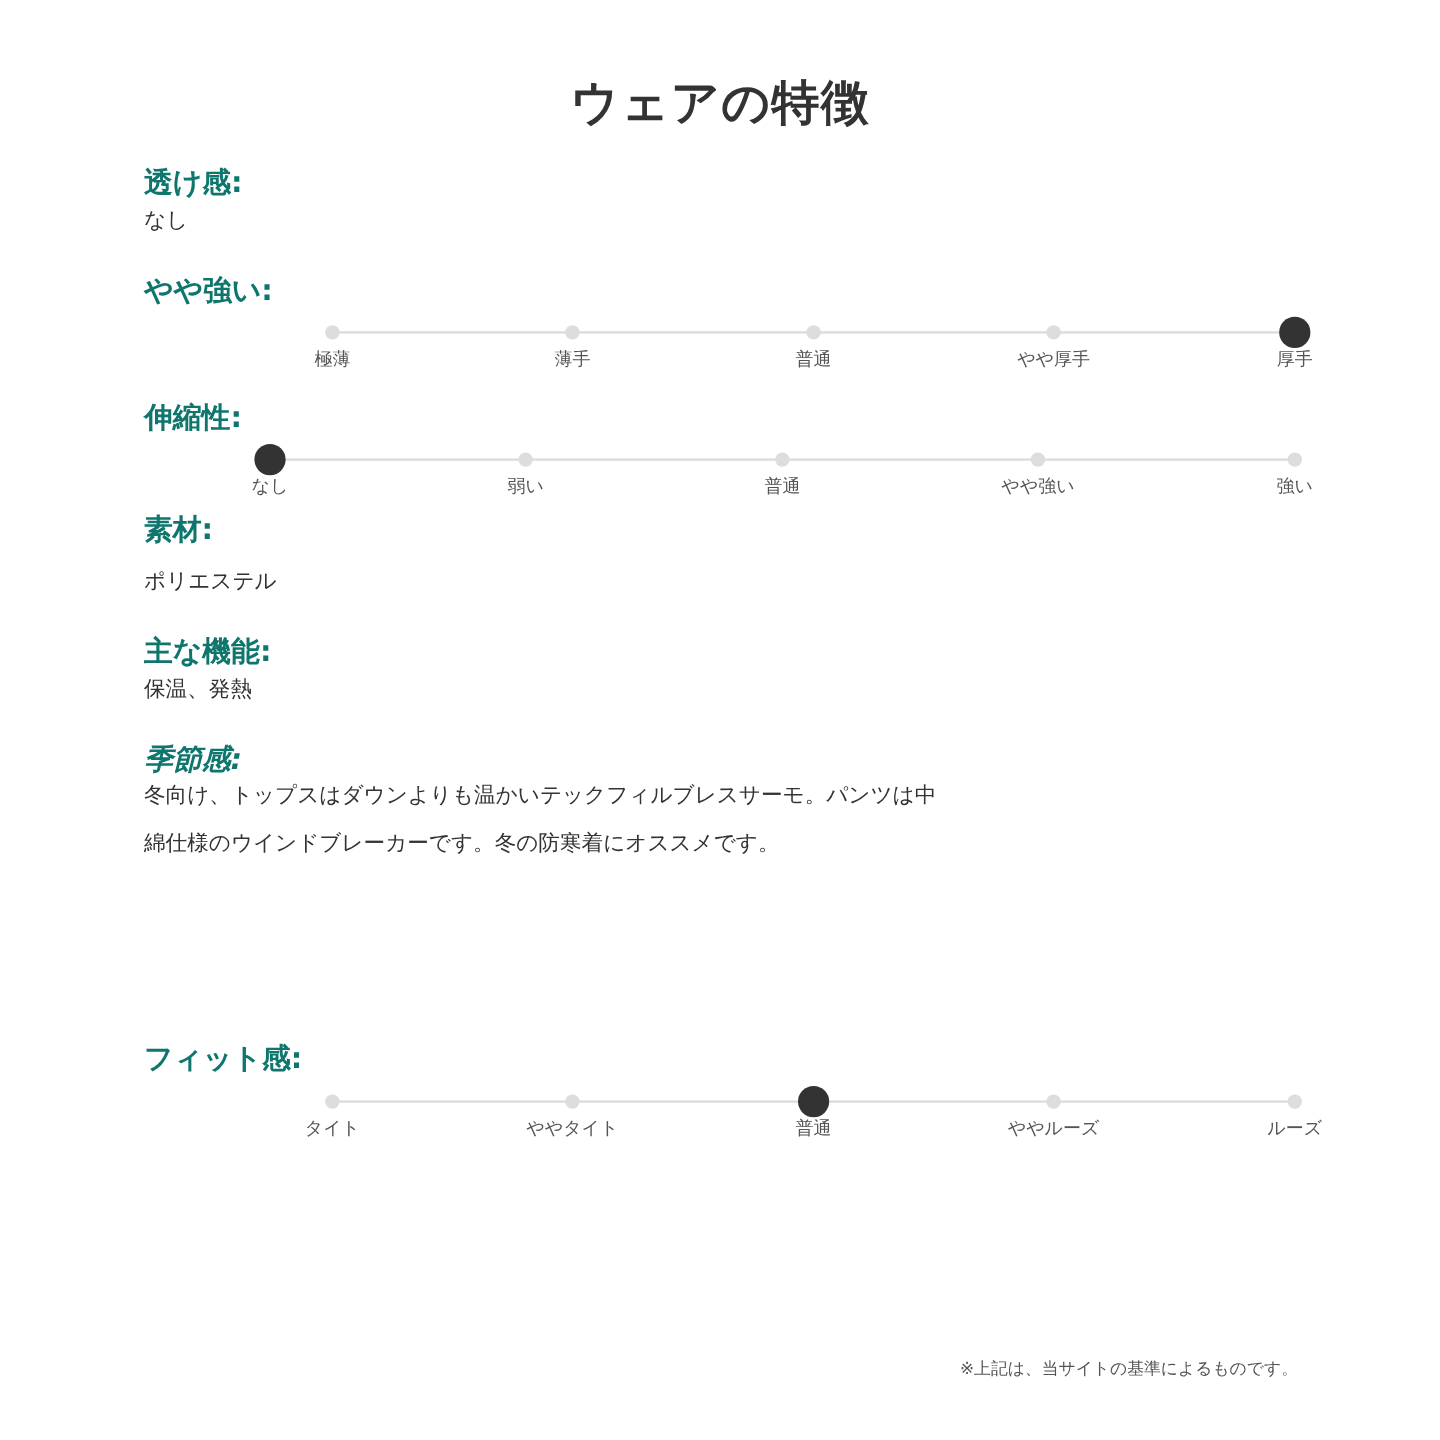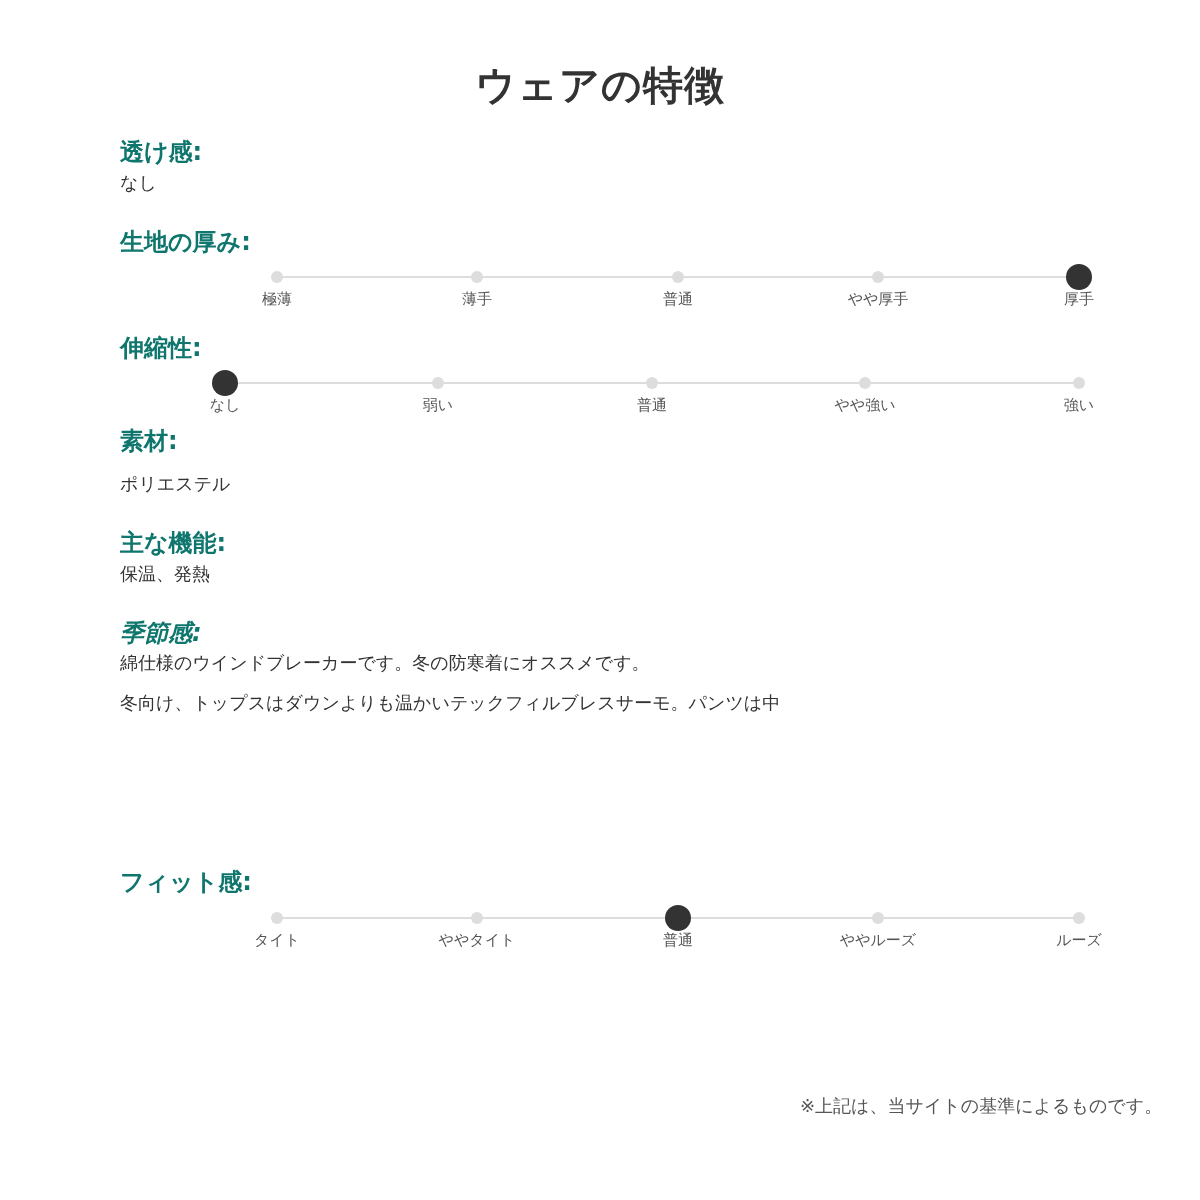--- a/index.html
+++ b/index.html
@@ -88,38 +88,38 @@
       top: 13px;
       left: -60px;
       width: 120px;
       text-align: center;
       font-size: 15px;
       color: #555555;
       white-space: nowrap;
     }
     .footnote {
       position: absolute;
-      top: 1094px;
+      top: 1132px;
       left: 800px;
-      font-size: 18px;
+      font-size: 14px;
       color: #555555;
       white-space: nowrap;
     }
   </style>
 </head>
 <body>
 
 <div class="page">
 
   <h1 class="title">ウェアの特徴</h1>
 
   <div class="label" style="top:136px;">透け感:</div>
   <div class="value" style="top:171px;">なし</div>
 
-  <div class="label" style="top:226px;">生地の厚み:</div>
+  <div class="label" style="top:226px;">やや強い:</div>
   <div class="scale" style="top:249px; left:277px; width:802px;">
     <div class="track" style="left:0; width:802px; top:-1px;"></div>
     <div class="point" style="left:0px;">
       <div class="dot"></div>
       <div class="tick-label">極薄</div>
     </div>
     <div class="point" style="left:200px;">
       <div class="dot"></div>
       <div class="tick-label">薄手</div>
     </div>
@@ -163,22 +163,22 @@
   </div>
 
   <div class="label" style="top:425px;">素材:</div>
   <div class="value" style="top:472px;text-align:right;">ポリエステル</div>
 
   <div class="label" style="top:527px;text-align:right;">主な機能:</div>
   <div class="value" style="top:562px;">保温、発熱</div>
 
   <div class="label" style="top:617px;font-style:italic;">季節感:</div>
   <div class="desc" style="top:643px;">
+    <div>冬向け、トップスはダウンよりも温かいテックフィルブレスサーモ。パンツは中</div>
     <div>綿仕様のウインドブレーカーです。冬の防寒着にオススメです。</div>
-    <div>冬向け、トップスはダウンよりも温かいテックフィルブレスサーモ。パンツは中</div>
   </div>
 
   <div class="label" style="top:866px;">フィット感:</div>
   <div class="scale" style="top:890px; left:277px; width:802px;">
     <div class="track" style="left:0; width:802px; top:-1px;"></div>
     <div class="point" style="left:0px;">
       <div class="dot"></div>
       <div class="tick-label">タイト</div>
     </div>
     <div class="point" style="left:200px;">

